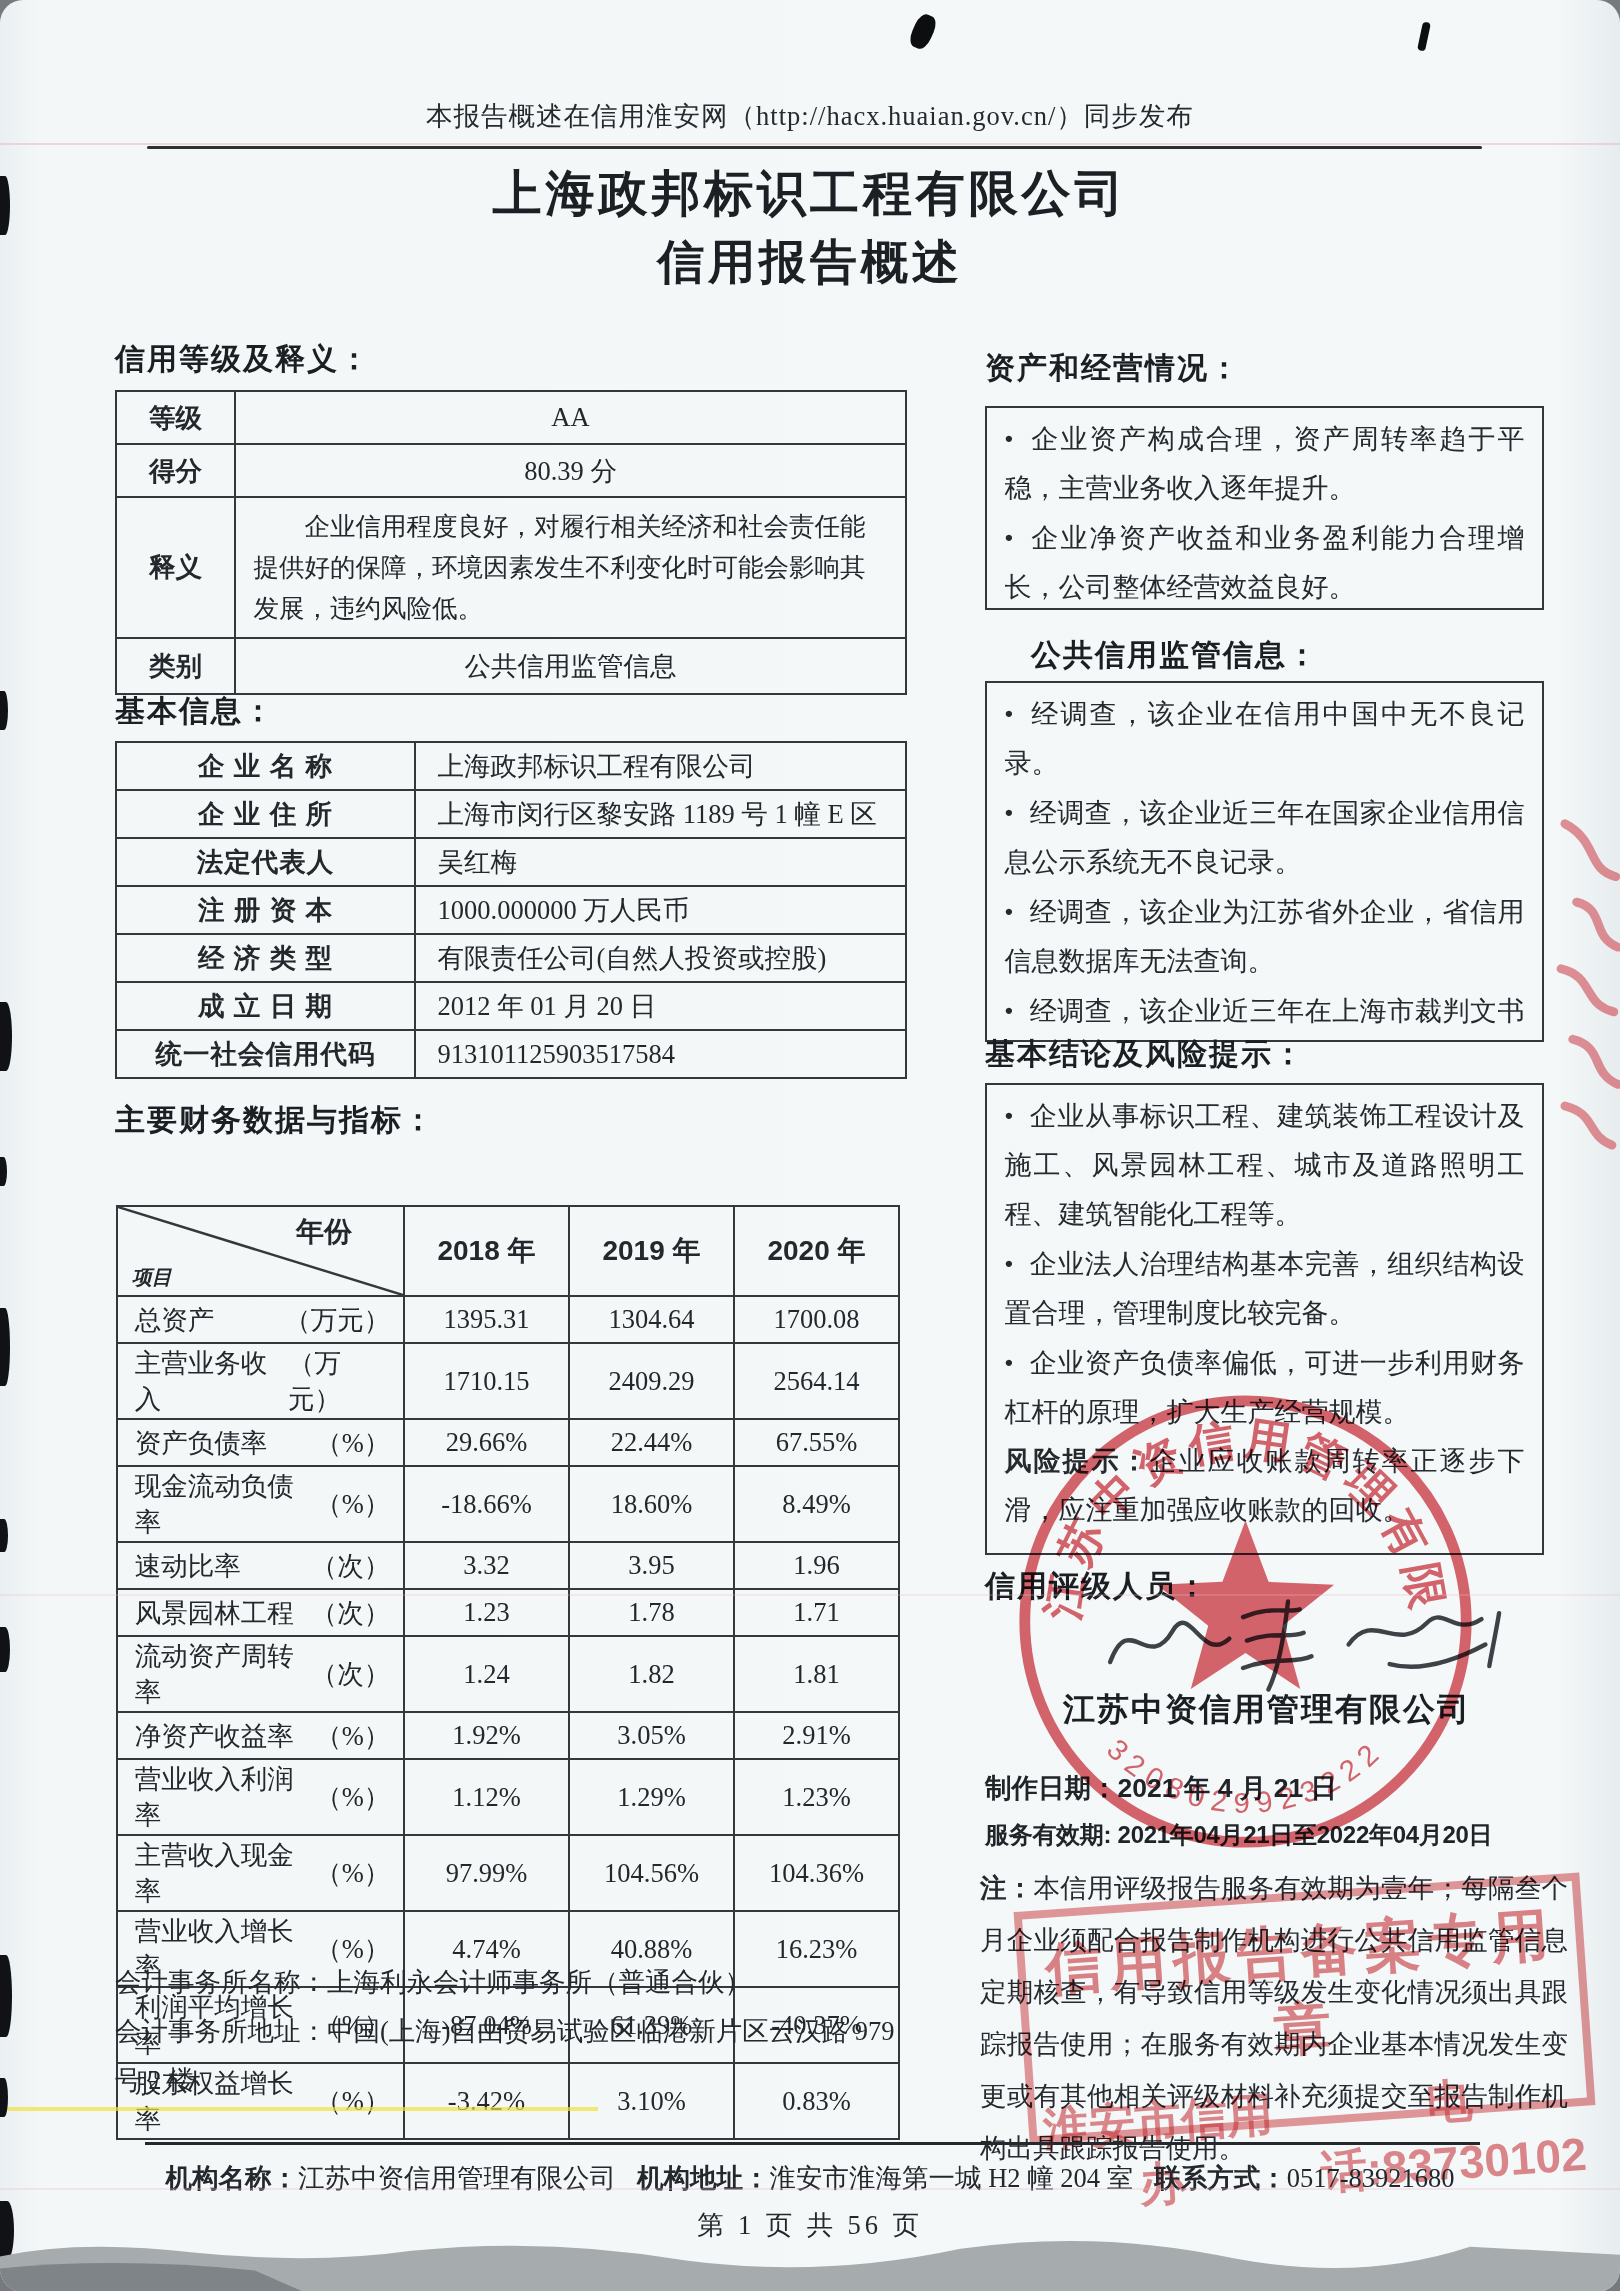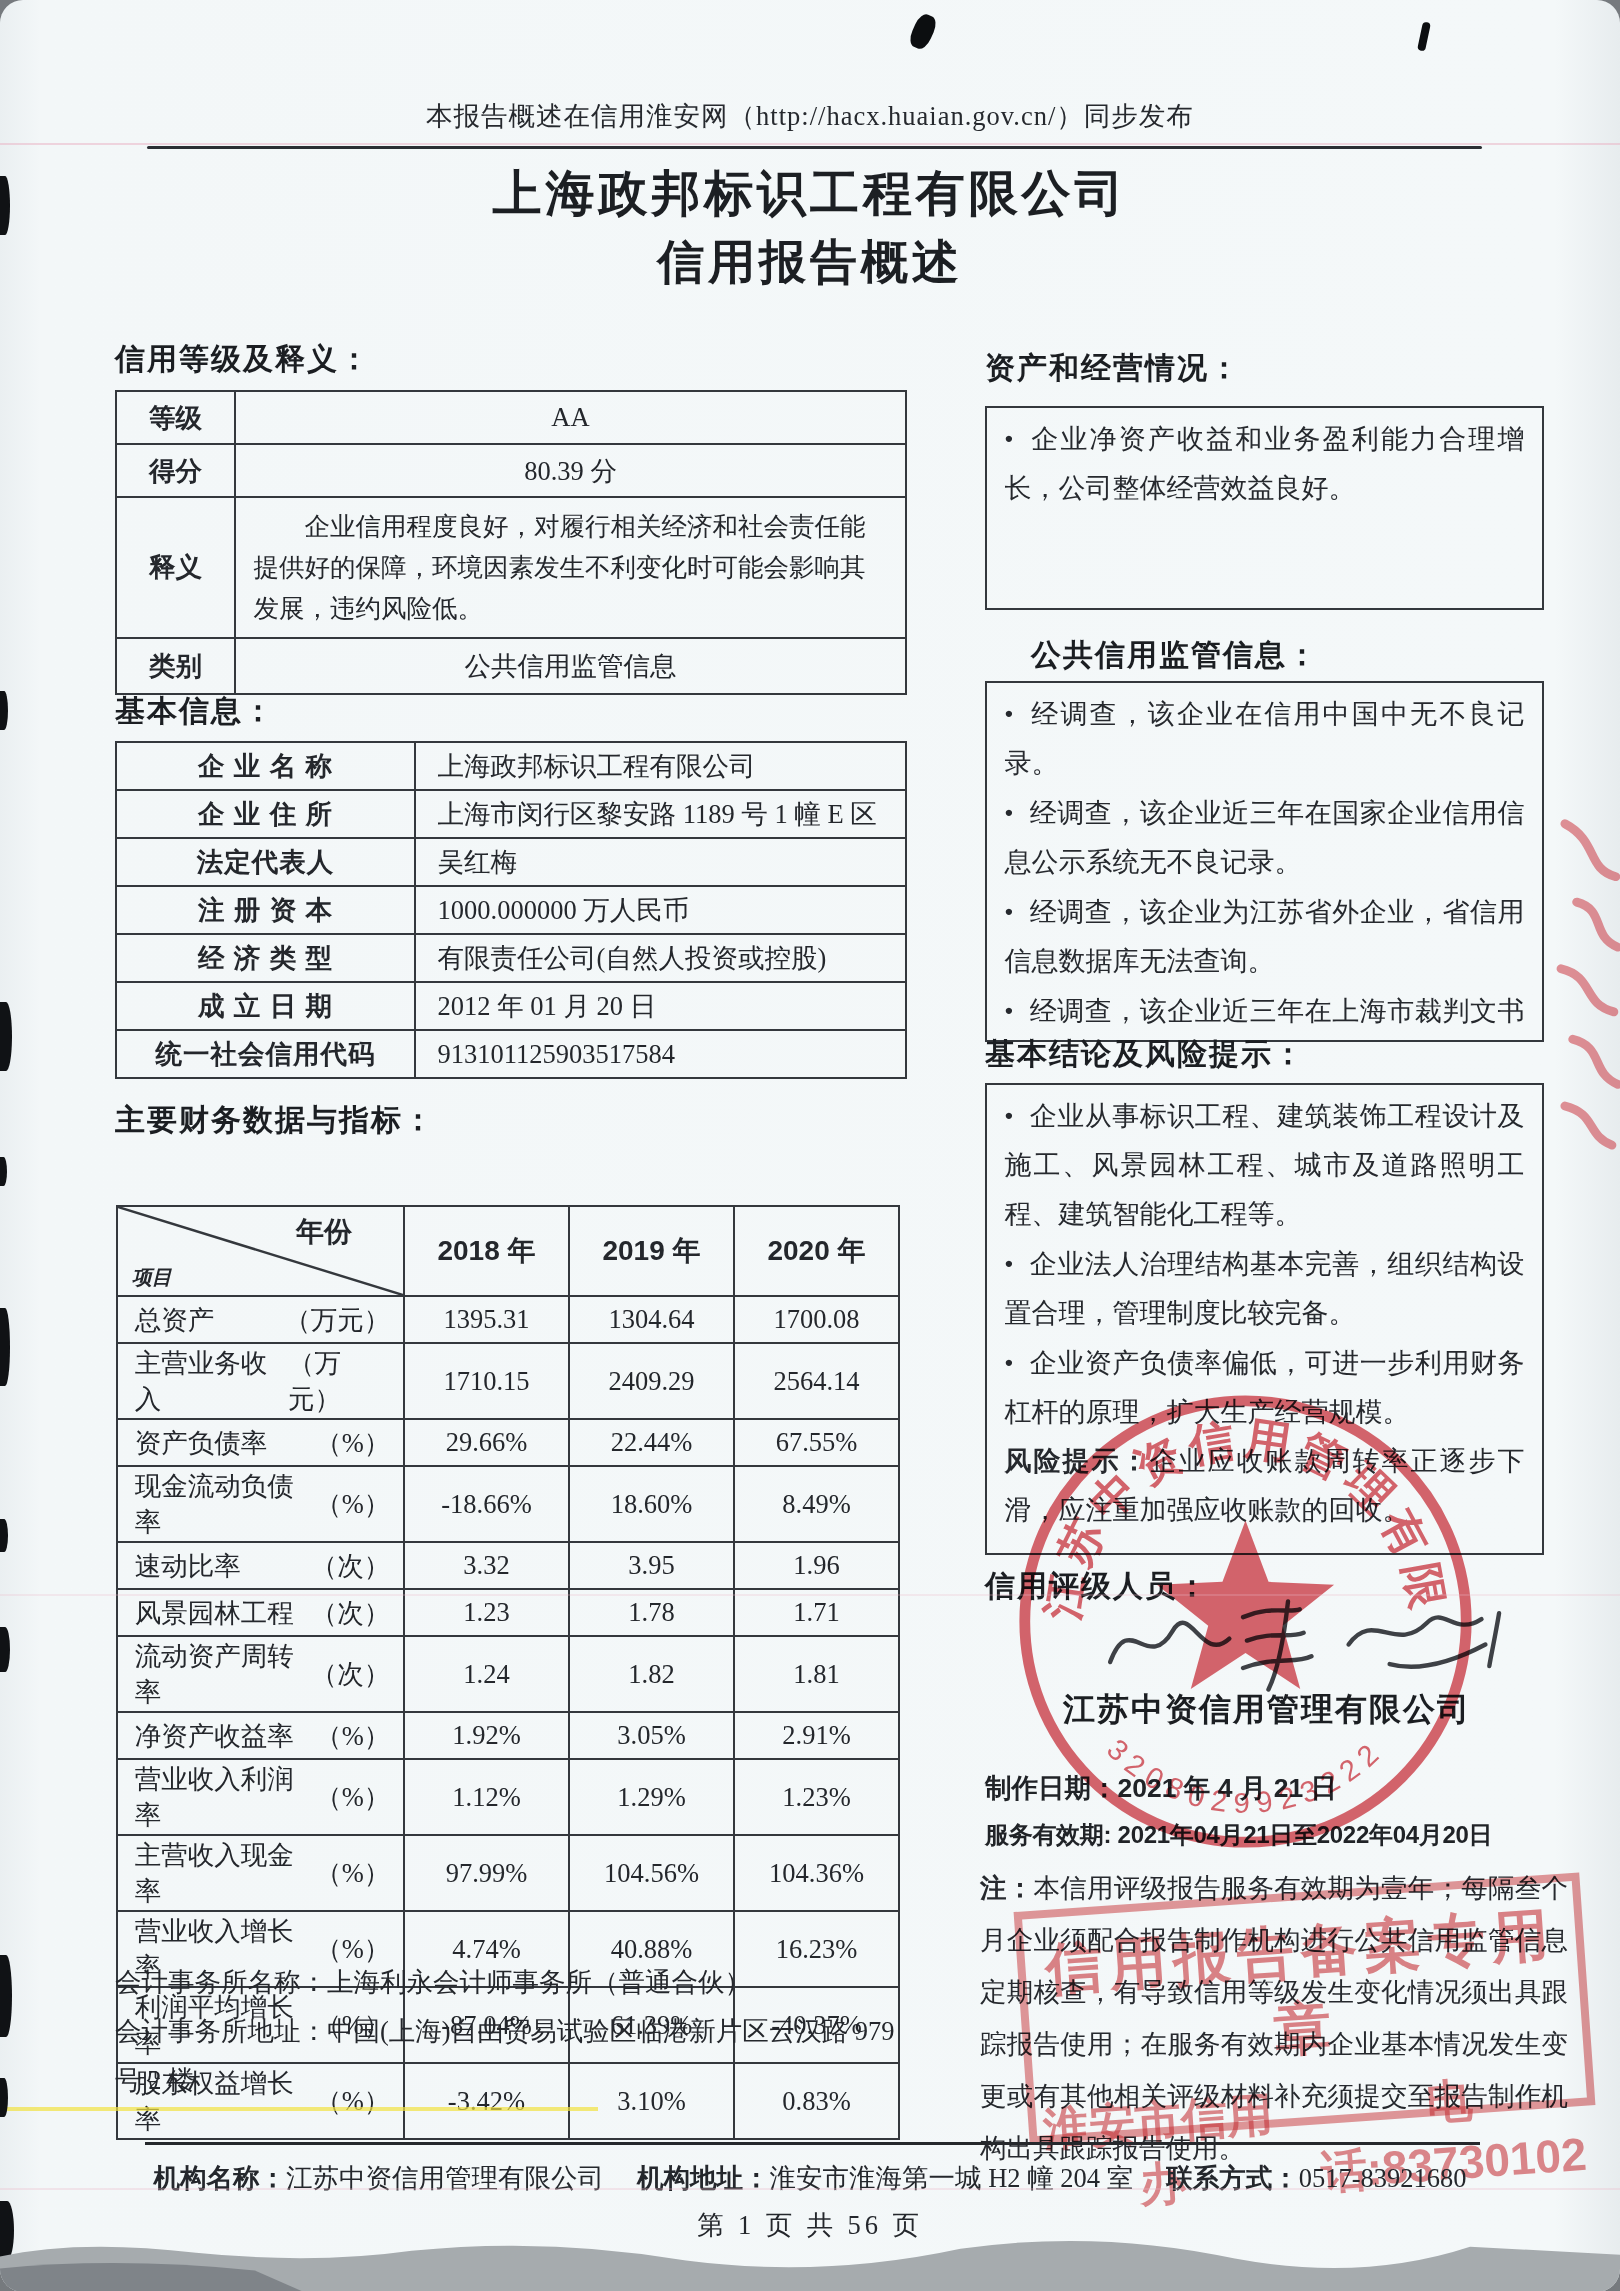--- a/index.html
+++ b/index.html
@@ -71,21 +71,21 @@
   .rect-stamp{top:1892px;left:1021px;width:567px;height:233px;box-sizing:border-box;
     border:8.8px solid rgba(207,52,56,.5);transform:rotate(-4deg);
     mix-blend-mode:multiply;pointer-events:none;text-align:center;}
   .rect-stamp .l1{margin-top:13.7px;font-size:57px;letter-spacing:6.9px;color:rgba(207,52,56,.6);}
   .rect-stamp .l2{display:flex;justify-content:center;gap:33px;margin-top:13.7px;font-size:46px;color:rgba(207,52,56,.58);}
   .edge-stamp{top:812px;left:1547px;width:74px;height:338px;opacity:.55;pointer-events:none;}
   .signature{top:1580px;left:1096px;width:427px;height:129px;pointer-events:none;}
 
   
   .footer-rule{top:2142px;left:145px;width:1335px;height:3.4px;background:#25282c;}
-  .footer-line{top:2160px;left:0;width:100%;display:flex;justify-content:center;gap:33px;font-size:26.5px;}
+  .footer-line{top:2160px;left:0;width:100%;display:flex;justify-content:center;gap:21px;font-size:26.5px;}
   .footer-line b{font-family:"Liberation Sans","DejaVu Sans",sans-serif;font-weight:700;}
   .page-num{top:2207px;left:0;width:100%;text-align:center;font-size:26.5px;letter-spacing:3.9px;}
 
   
   .blob{position:absolute;background:#101215;border-radius:0 50% 50% 0;z-index:9;}
   .mark{position:absolute;background:#0c0e10;z-index:9;}
   .scanline{position:absolute;z-index:8;}
   .bottom-band{position:absolute;left:0;bottom:0;width:1620px;height:57px;z-index:9;}
 </style>
 </head>
@@ -317,20 +317,21 @@
   </tbody>
     </table>
 
   <div class="abs acct">
     <div><b>会计事务所名称：</b><span>上海利永会计师事务所（普通合伙）</span></div>
     <div><b>会计事务所地址：</b><span>中国(上海)自由贸易试验区临港新片区云汉路 979 号 2 楼</span></div>
   </div>
 
   <div class="abs h2 hei" style="top:348px;left:985px;">资产和经营情况：</div>
   <div class="abs rbox" style="top:406px;height:204px;">
+    <p class="blt">企业资产构成合理，资产周转率趋于平稳，主营业务收入逐年提升。</p>
     <p class="blt">企业净资产收益和业务盈利能力合理增长，公司整体经营效益良好。</p>
   </div>
 
   <div class="abs h2 hei" style="top:635px;left:985px;margin-left:46px;">公共信用监管信息：</div>
   <div class="abs rbox" style="top:681px;height:361px;">
     <p class="blt">经调查，该企业在信用中国中无不良记录。</p>
     <p class="blt">经调查，该企业近三年在国家企业信用信息公示系统无不良记录。</p>
     <p class="blt">经调查，该企业为江苏省外企业，省信用信息数据库无法查询。</p>
     <p class="blt">经调查，该企业近三年在上海市裁判文书网和法院等行政主管部门中无不良记录。</p>
   </div>

